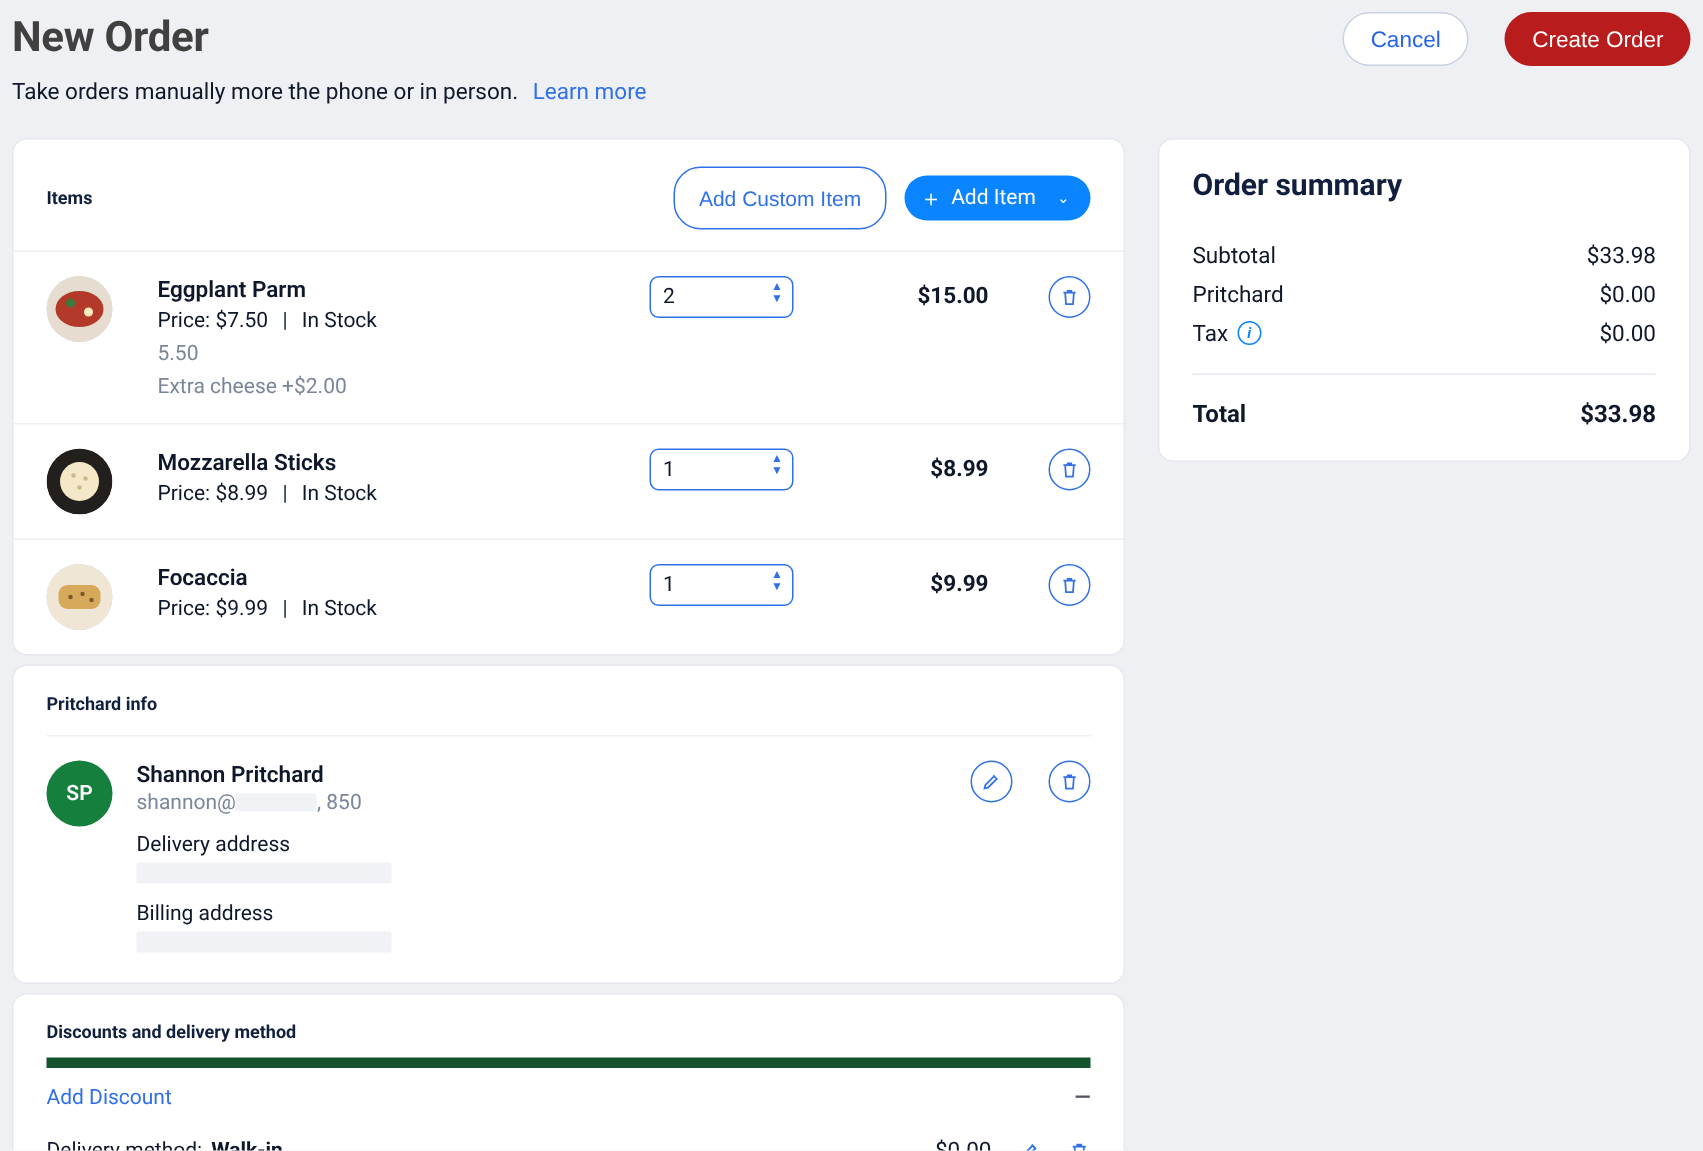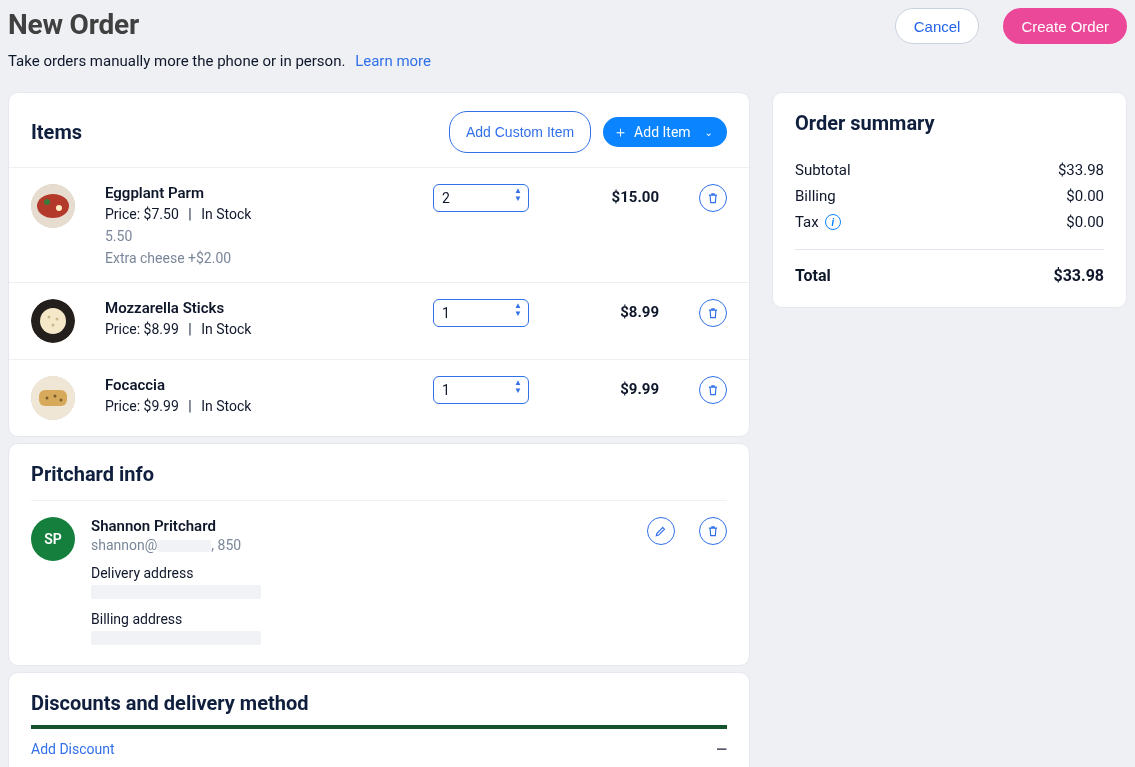--- a/index.html
+++ b/index.html
@@ -38,21 +38,21 @@
     align-items: center;
     justify-content: center;
     border: none;
   }
   .btn-cancel {
     background: #fff;
     border: 1px solid #c9d2e0;
     color: #2563eb;
   }
   .btn-primary {
-    background: #ec4899;
+    background: #b91c1c;
     color: #fff;
   }
   .subheading {
     font-size: 15px;
     color: #0f172a;
     margin-top: 4px;
   }
   .learn-more { color: #3070e8; margin-left: 6px; cursor: pointer; }
   .layout {
     display: flex;
@@ -67,21 +67,21 @@
     border-radius: 10px;
     overflow: hidden;
   }
   .card-header {
     display: flex;
     justify-content: space-between;
     align-items: center;
     padding: 18px 22px 14px 22px;
   }
   .card-title {
-    font-size: 20px;
+    font-size: 12px;
     font-weight: 700;
     color: #0f1f3d;
   }
   .items-header-actions { display:flex; gap:12px; align-items:center;}
   .btn-outline {
     border: 1px solid #3070e8;
     color: #3070e8;
     background: #fff;
     border-radius: 18px;
     height: 42px;
@@ -180,21 +180,21 @@
   .addr-redact { width: 170px; height: 14px; background:#f0f2f6; margin-top:4px; border-radius:2px;}
   .cust-actions { display:flex; gap:14px; }
   
   .disc-body { padding: 0 22px 16px 22px; }
   .disc-row {
     display:flex; justify-content:space-between; align-items:center;
     padding: 12px 0;
     border-top:1px solid #eef0f3;
     font-size:14px;
   }
-  .disc-row:first-child { border-top:4px solid #14532d;}
+  .disc-row:first-child { border-top:7px solid #14532d;}
   .link-blue { color:#3070e8; cursor:pointer;}
   .dm-left { display:flex; gap:6px; }
   .dm-value { font-weight:700;}
   .dm-actions { display:flex; gap:18px; align-items:center; color:#3070e8; font-size:15px;}
   .dm-actions svg { width:15px; height:15px; cursor:pointer;}
   .dash { font-weight:700; color:#556;}
   
   .summary-card {
     background: #fff;
     border: 1px solid #e5e8ee;
@@ -418,21 +418,21 @@
     </div>
 
     <div class="right-col">
       <div class="summary-card">
         <div class="summary-title">Order summary</div>
         <div class="summary-row">
           <span class="summary-label">Subtotal</span>
           <span>$33.98</span>
         </div>
         <div class="summary-row">
-          <span class="summary-label">Billing</span>
+          <span class="summary-label">Pritchard</span>
           <span>$0.00</span>
         </div>
         <div class="summary-row">
           <span class="summary-label">
             <span>Tax</span>
             <span class="info-badge">i</span>
           </span>
           <span>$0.00</span>
         </div>
         <div class="summary-total">

